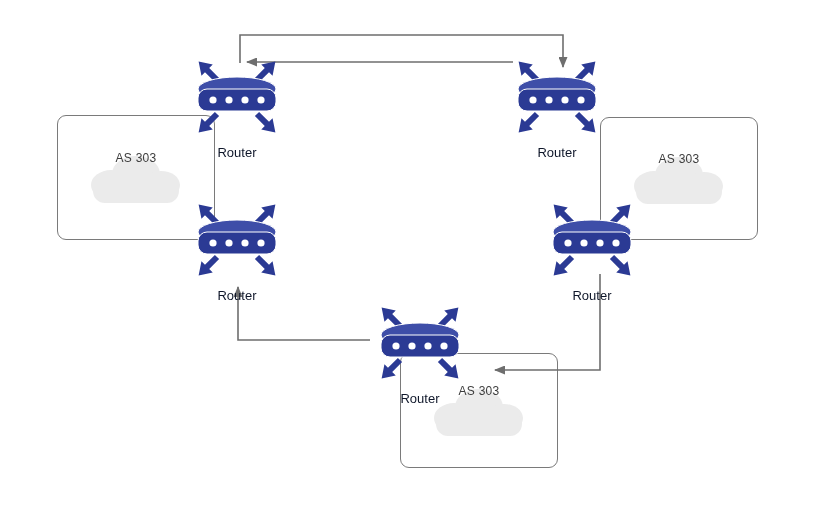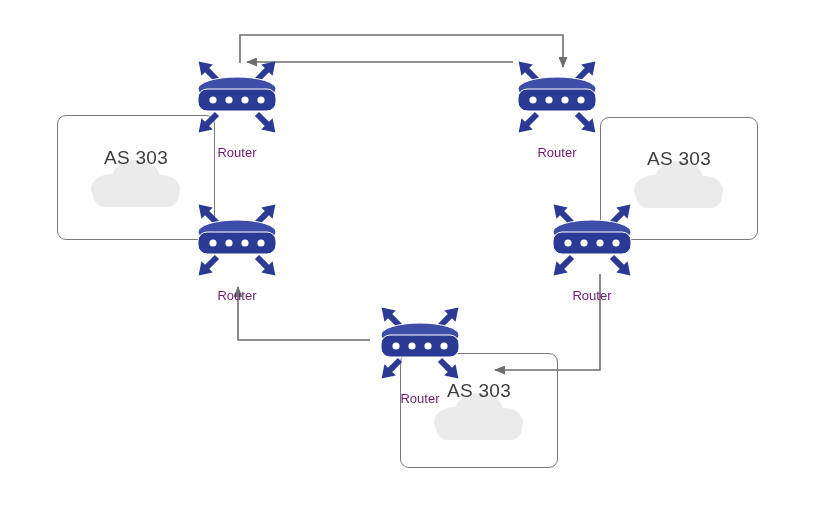--- a/index.html
+++ b/index.html
@@ -6,29 +6,29 @@
   .canvas{
     position:relative;width:814px;height:521px;background:#ffffff;overflow:hidden;
     font-family:"Liberation Sans", sans-serif;
   }
   .as-box{
     position:absolute;border:1.6px solid #7a7a7a;border-radius:9px;background:transparent;
     display:flex;flex-direction:column;align-items:center;justify-content:center;
     z-index:1;box-sizing:border-box;
   }
   .as-label{
-    position:relative;z-index:2;margin-bottom:-16px;font-size:19px;color:#3d3d3d;letter-spacing:.3px;
+    position:relative;z-index:2;margin-bottom:-16px;font-size:12px;color:#3d3d3d;letter-spacing:.3px;
   }
   .cloud{display:block;}
   .connectors{position:absolute;left:0;top:0;z-index:2;pointer-events:none;}
   .router-node{position:absolute;width:120px;height:112px;z-index:3;}
   .router-node svg.ricon{position:absolute;left:0;top:0;}
   .router-label{
     position:absolute;top:94px;left:0;width:120px;text-align:center;
-    font-size:13px;color:#701a75;
+    font-size:13px;color:#0f172a;
   }
   .defs-holder{position:absolute;width:0;height:0;overflow:hidden;}
 </style>
 </head>
 <body>
 
 <div class="canvas">
 
   <svg class="defs-holder" aria-hidden="true">
     <defs>

